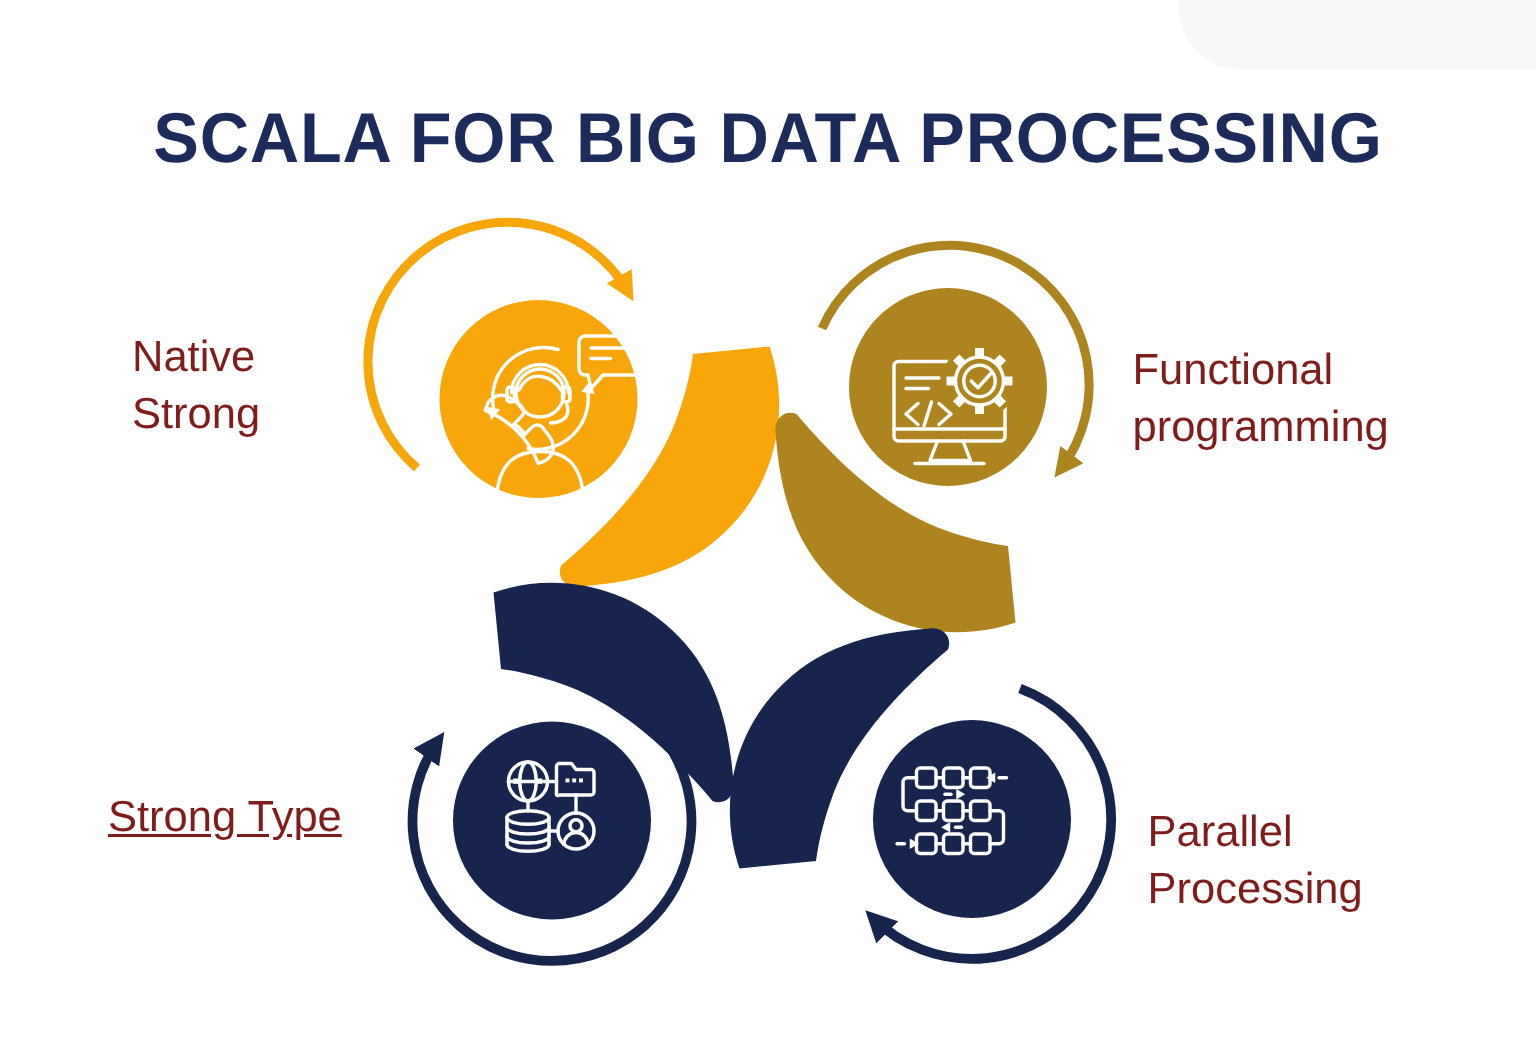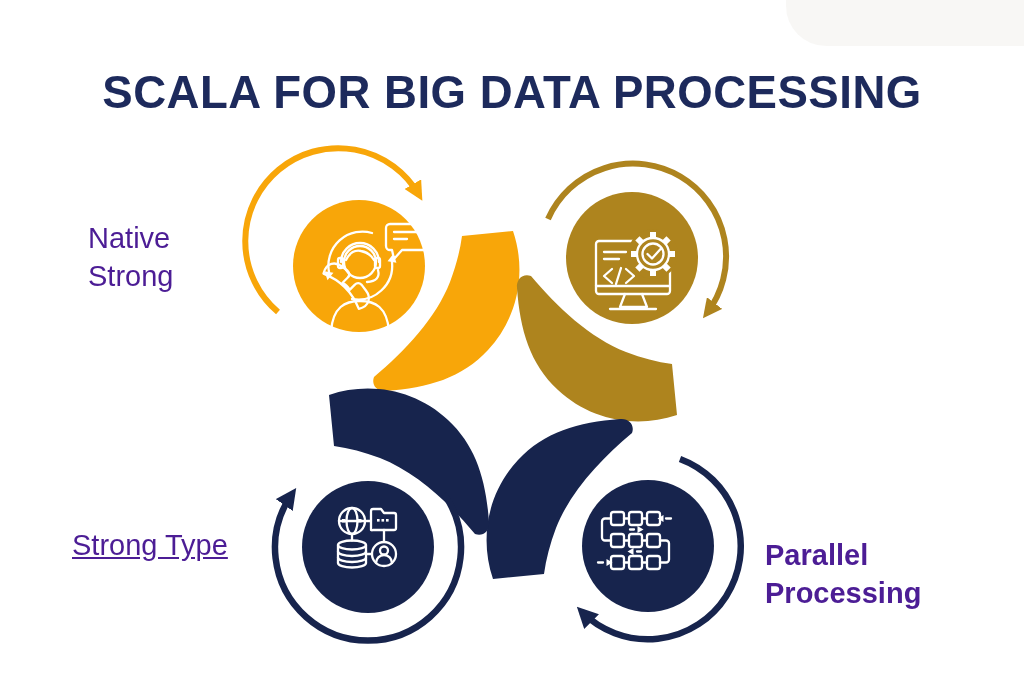--- a/index.html
+++ b/index.html
@@ -10,42 +10,46 @@
   .corner-blob {
     position:absolute; top:0; right:0; width:238px; height:46px;
     background:#f6f5f2; border-radius:0 0 0 40px; opacity:.8;
   }
   .title {
     position:absolute; left:0; right:0; top:64px; text-align:center;
     font-size:47px; font-weight:800; letter-spacing:.5px;
     color:#1d2a5c; transform:scaleX(.97); white-space:nowrap;
   }
   .label {
-    position:absolute; font-size:29px; line-height:38px; color:#4c1d95;
+    position:absolute; font-size:29px; line-height:38px; color:#7f1d1d;
   }
   .label div { white-space:nowrap; }
   #label-native     { left:88px;  top:219px; }
   #label-functional { left:755px; top:228px; }
   #label-strong     { left:72px;  top:526px;text-decoration:underline; }
-  #label-parallel   { left:765px; top:536px;font-weight:bold; }
+  #label-parallel   { left:765px; top:536px; }
   svg .ic { fill:none; stroke:#ffffff; stroke-width:2.3; stroke-linecap:round; stroke-linejoin:round; }
   svg .icf { fill:#ffffff; stroke:none; }
 </style>
 </head>
 <body>
 
 <div class="stage">
 
   <div class="corner-blob"></div>
 
   <div class="title">SCALA FOR BIG DATA PROCESSING</div>
 
   <div class="label" id="label-native">
     <div>Native</div>
     <div>Strong</div>
+  </div>
+  <div class="label" id="label-functional">
+    <div>Functional</div>
+    <div>programming</div>
   </div>
   <div class="label" id="label-strong">
     <div>Strong Type</div>
   </div>
   <div class="label" id="label-parallel">
     <div>Parallel</div>
     <div>Processing</div>
   </div>
 
   <svg width="1024" height="695" viewBox="0 0 1024 695" style="position:absolute;left:0;top:0">

